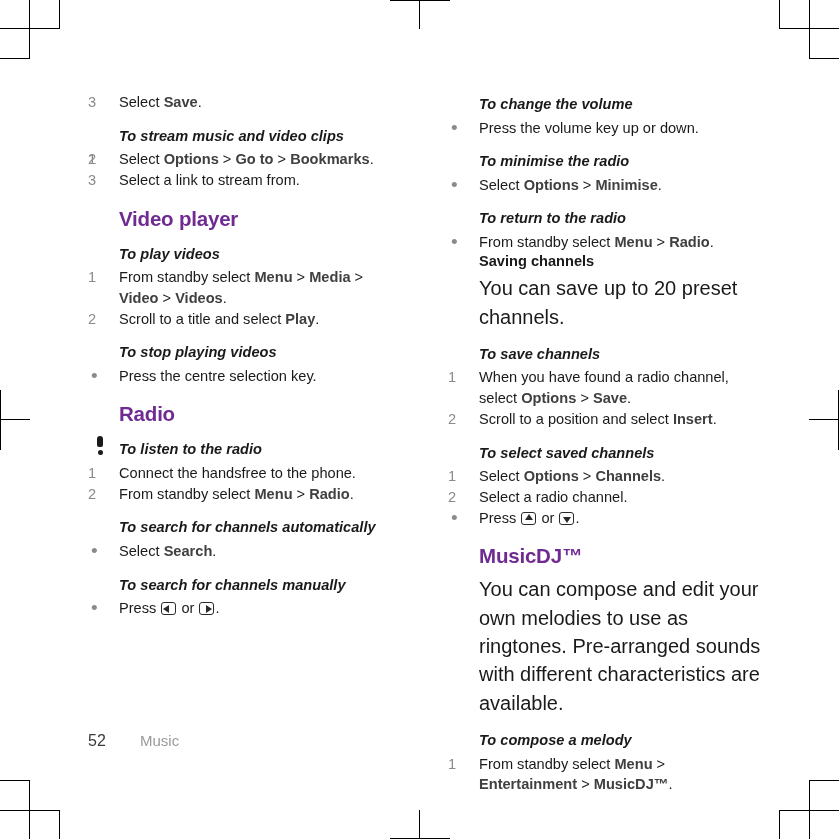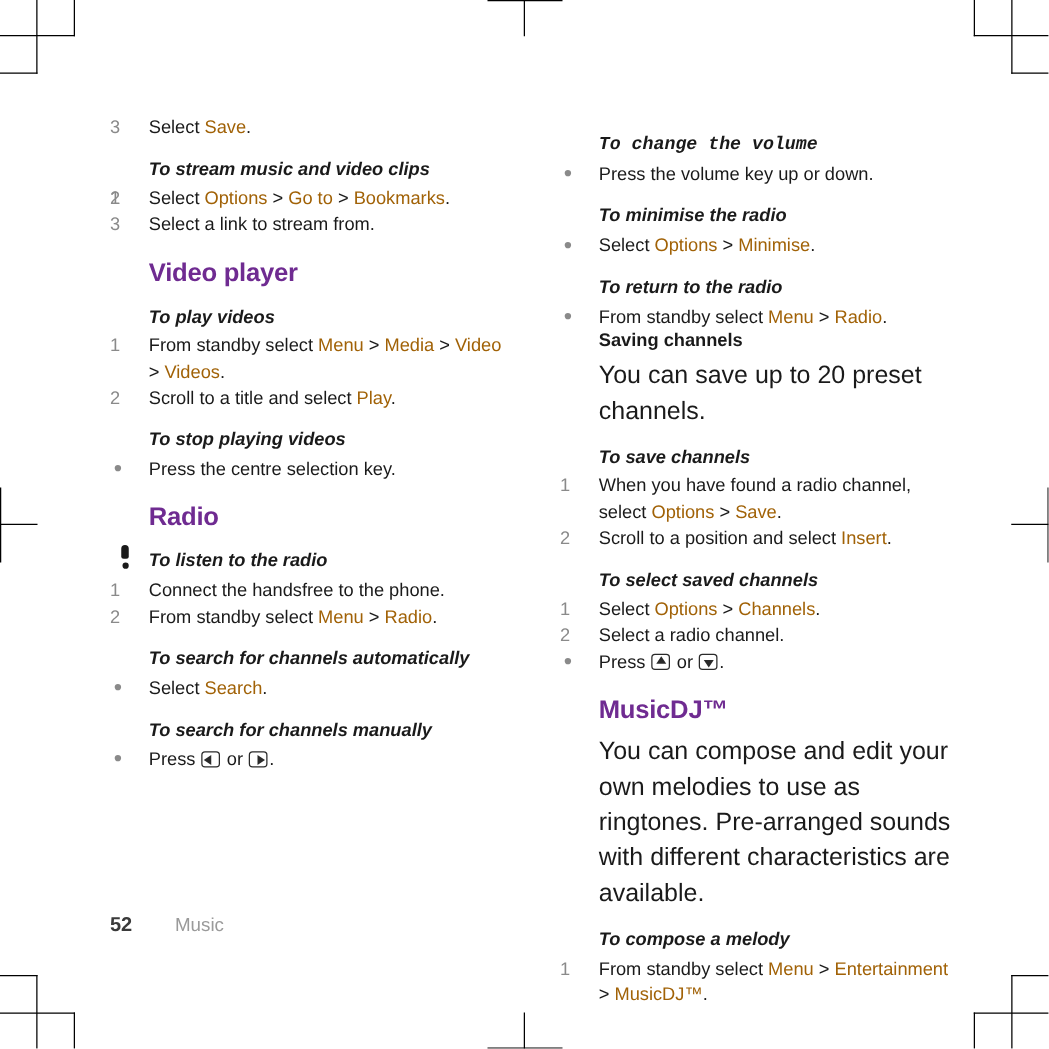--- a/index.html
+++ b/index.html
@@ -89,21 +89,21 @@
     line-height: 1.42;
   }
   .step .marker.bullet {
     color: #8a8a8a;
     font-size: 19px;
     line-height: 1.08;
     padding-left: 3px;
   }
 
   
-  .lnk { color: #a16207; }
+  .lnk { color: #404040; font-weight: bold; }
 
   
   .note {
     position: relative;
     margin: 9px 0 0 31px;
     padding-left: 0;
   }
   .note .bang {
     position: absolute;
     left: -24px;
@@ -183,21 +183,21 @@
   .footer {
     position: absolute;
     left: 88px;
     top: 732px;
     display: flex;
     align-items: baseline;
   }
   .footer .pno {
     color: #3a3a3a;
     font-size: 16px;
-    font-weight: bold;
+    font-weight: normal;
     width: 52px;
   }
   .footer .chap {
     color: #9a9a9a;
     font-size: 15px;
   }
 </style>
 </head>
 <body>
 
@@ -286,21 +286,21 @@
 
     <div class="h-task">To search for channels manually</div>
     <ul class="steps">
         <li class="step"><span class="marker bullet">•</span><span>Press <span class="key key-left"><span class="tri"></span></span> or <span class="key key-right"><span class="tri"></span></span>.</span></li>
       </ul>
 
   </div>
 
   <div class="col col-right">
 
-    <div class="h-task" style="margin-top:16px;font-family:Liberation Mono, monospace;">To change the volume</div>
+    <div class="h-task" style="margin-top:4px;">To change the volume</div>
     <ul class="steps">
         <li class="step"><span class="marker bullet">•</span><span>Press the volume key up or down.</span></li>
       </ul>
 
     <div class="h-task">To minimise the radio</div>
     <ul class="steps">
         <li class="step"><span class="marker bullet">•</span><span>Select <span class="lnk">Options</span> &gt; <span class="lnk">Minimise</span>.</span></li>
       </ul>
 
     <div class="h-task">To return to the radio</div>

